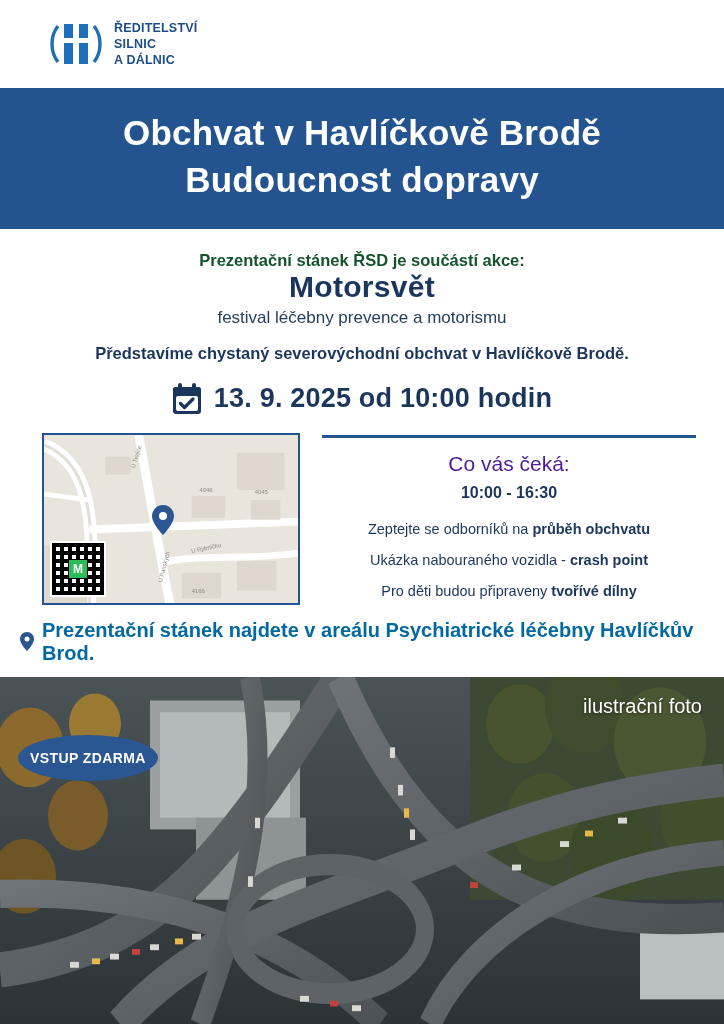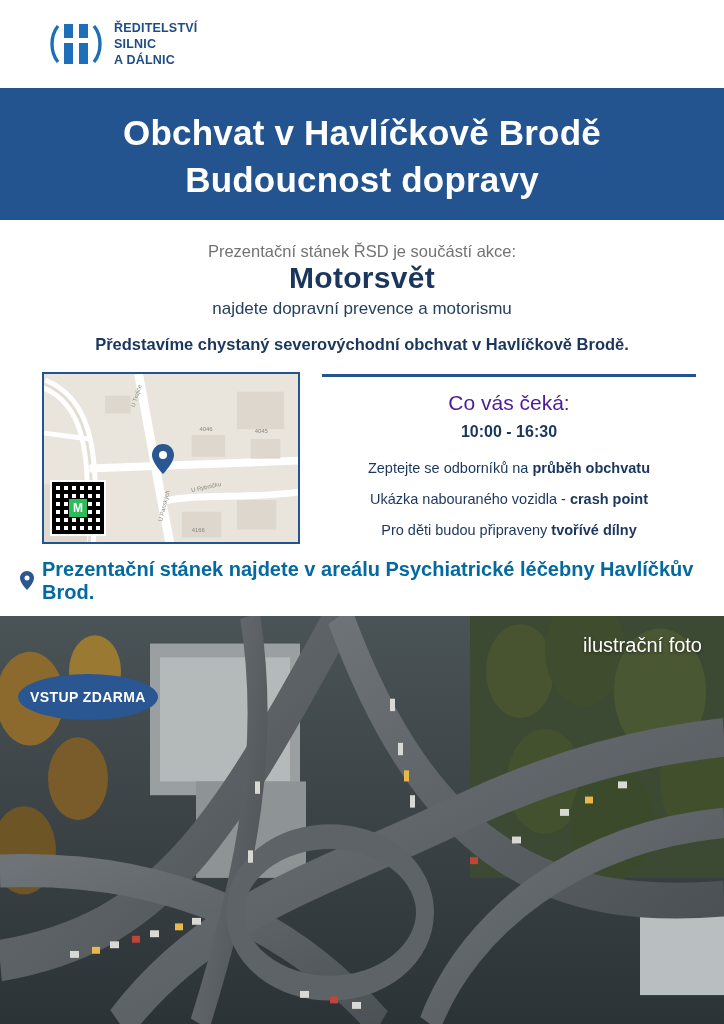--- a/index.html
+++ b/index.html
@@ -33,21 +33,21 @@
     font-weight: bold;
     font-size: 12.5px;
     line-height: 1.28;
     letter-spacing: .2px;
   }
 
   
   .title-band {
     background: #24548f;
     color: #ffffff;
-    padding: 24px 20px 19px;
+    padding: 24px 20px 28px;
     text-align: center;
   }
   .title-band .line1 {
     font-size: 35px;
     font-weight: bold;
     line-height: 1.18;
     letter-spacing: .2px;
   }
   .title-band .line2 {
     font-size: 35px;
@@ -58,22 +58,22 @@
   }
 
   
   .intro {
     text-align: center;
     color: #1b365d;
     padding: 22px 20px 0;
   }
   .intro .part-of {
     font-size: 16.5px;
-    font-weight: normal;
-    color: #737373;
+    font-weight: bold;
+    color: #14532d;
   }
   .intro .event-name {
     font-size: 30px;
     font-weight: bold;
     color: #1b365d;
     letter-spacing: .3px;
   }
   .intro .event-sub {
     font-size: 17px;
     color: #26415f;
@@ -252,24 +252,37 @@
   </div>
 
   <div class="title-band">
     <div class="line1">Obchvat v Havlíčkově Brodě</div>
     <div class="line2">Budoucnost dopravy</div>
   </div>
 
   <div class="intro">
     <div class="part-of">Prezentační stánek ŘSD je součástí akce:</div>
     <div class="event-name">Motorsvět</div>
-    <div class="event-sub">najdete dopravní prevence a motorismu</div>
+    <div class="event-sub">festival léčebny prevence a motorismu</div>
     <div class="desc">Představíme chystaný severovýchodní obchvat v Havlíčkově Brodě.</div>
   </div>
 
+  <div class="date-row">
+    <span class="cal-icon">
+      <svg viewBox="0 0 30 32" width="30" height="32" aria-hidden="true">
+        <rect x="1" y="4" width="28" height="27" rx="3" fill="#1b365d"></rect>
+        <rect x="1" y="4" width="28" height="7" rx="3" fill="#1b365d"></rect>
+        <rect x="6" y="0" width="4" height="8" rx="2" fill="#1b365d"></rect>
+        <rect x="20" y="0" width="4" height="8" rx="2" fill="#1b365d"></rect>
+        <rect x="4" y="13" width="22" height="15" rx="2" fill="#ffffff"></rect>
+        <path d="M8.5 20.5 l4 4 l8.5 -8.5" fill="none" stroke="#1b365d" stroke-width="3.2" stroke-linecap="round" stroke-linejoin="round"></path>
+      </svg>
+    </span>
+    <span class="date-text">13. 9. 2025 od 10:00 hodin</span>
+  </div>
 
   <div class="middle">
 
     <div class="map-box">
       <svg class="map-svg" viewBox="0 0 258 172" preserveAspectRatio="none" aria-hidden="true">
         <rect x="0" y="0" width="258" height="172" fill="#e9e4dc"></rect>
         <path d="M0 10 C40 26 54 70 46 172" fill="none" stroke="#ffffff" stroke-width="13"></path>
         <path d="M0 10 C40 26 54 70 46 172" fill="none" stroke="#e3ded5" stroke-width="3"></path>
         <path d="M96 0 C104 40 112 92 128 172" fill="none" stroke="#ffffff" stroke-width="9"></path>
         <path d="M46 96 L258 88" fill="none" stroke="#ffffff" stroke-width="8"></path>

